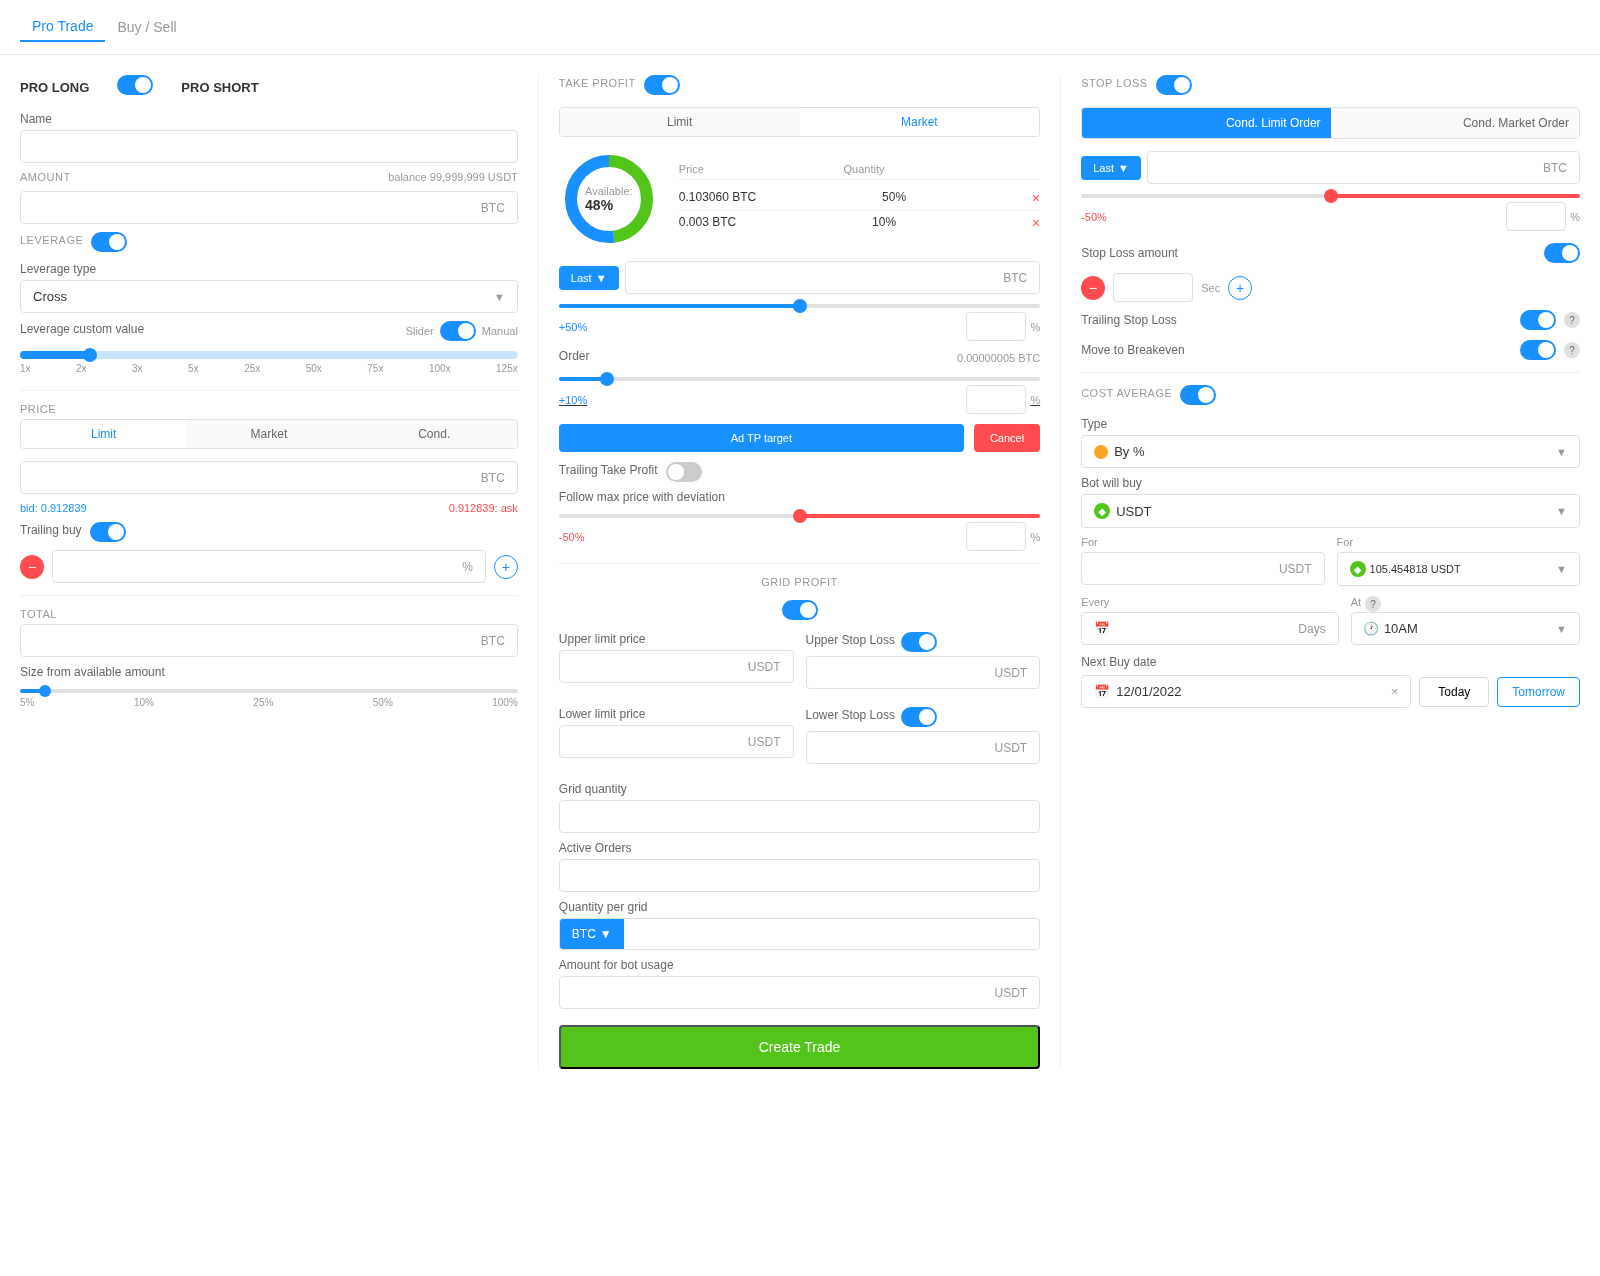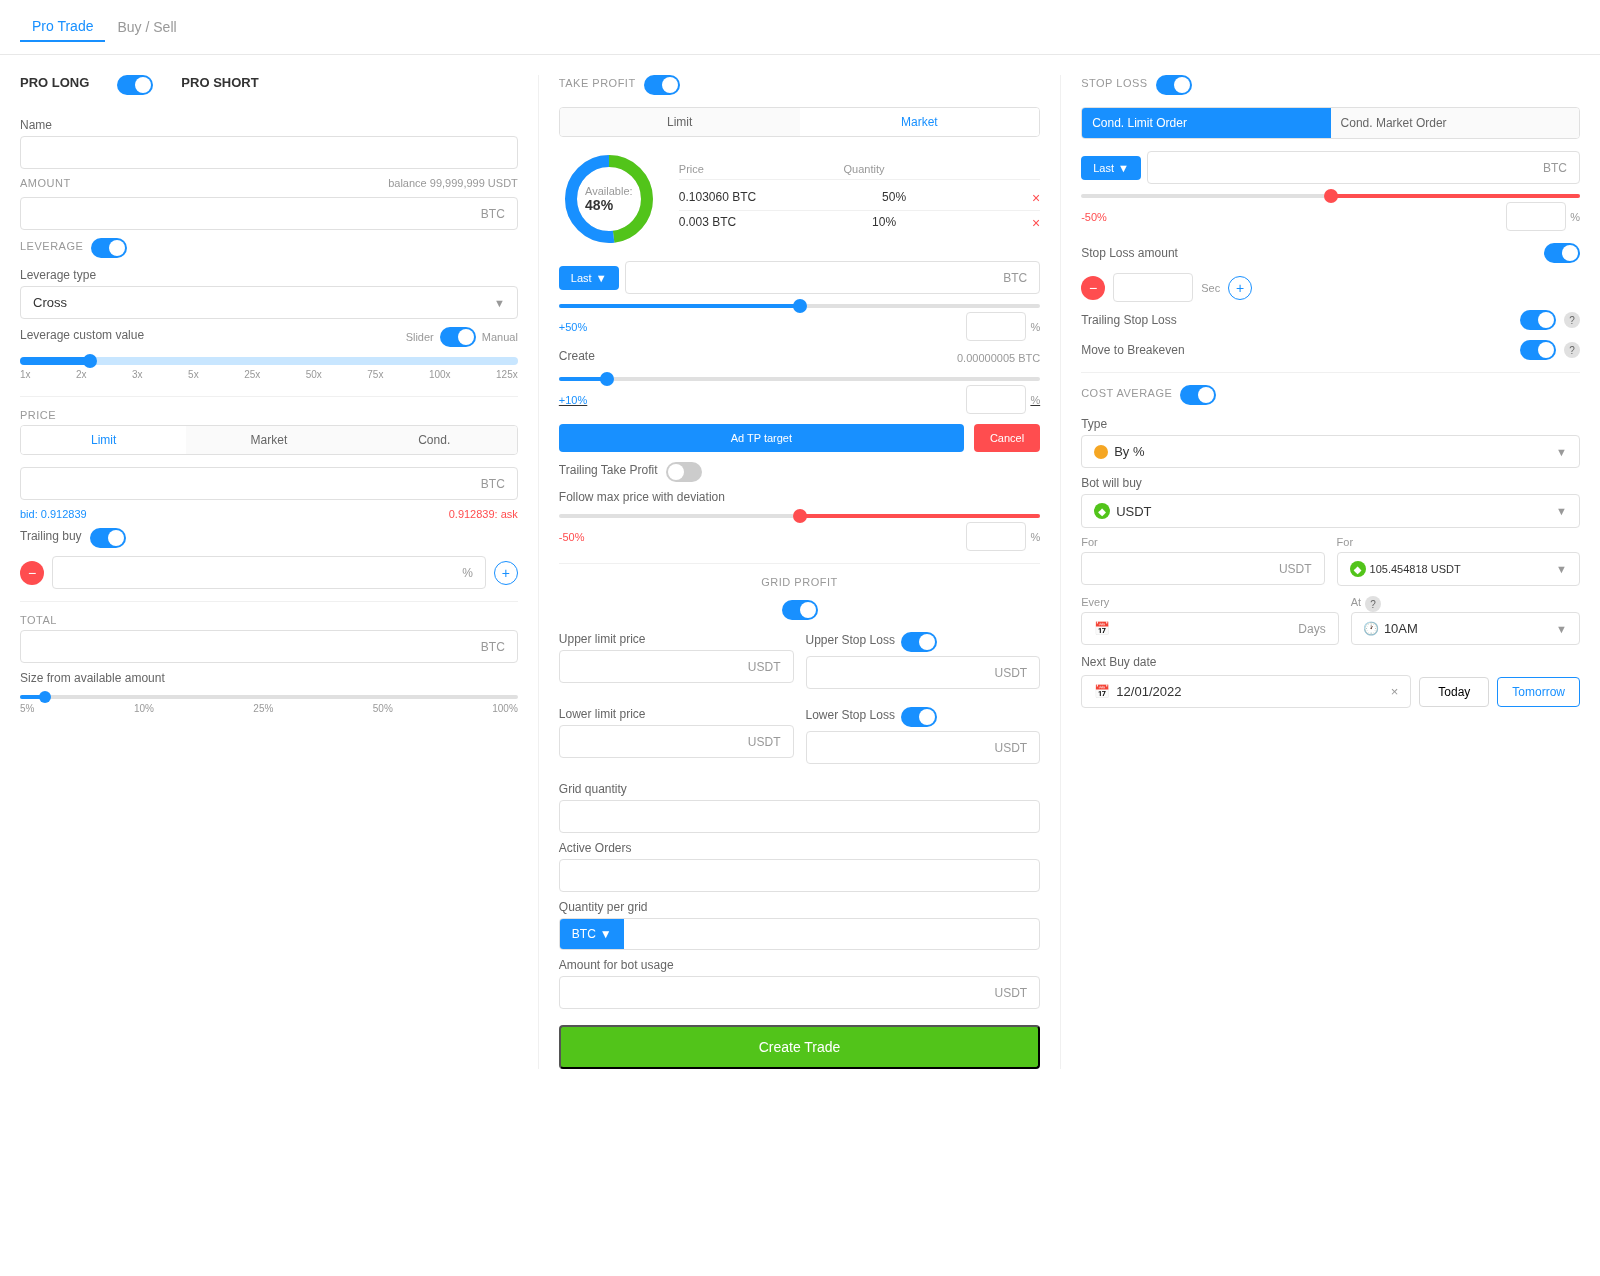--- a/index.html
+++ b/index.html
@@ -95,25 +95,25 @@
     .timeout-btn.minus { background: #ff4d4f; color: #fff; }
     .timeout-btn.plus { background: #fff; color: #1890ff; border: 1px solid #1890ff; }
     
     
     .feature-row { display: flex; align-items: center; gap: 8px; margin-bottom: 10px; }
     .feature-label { font-size: 12px; color: #666; flex: 1; }
     .info-icon { width: 16px; height: 16px; border-radius: 50%; background: #e0e0e0; display: inline-flex; align-items: center; justify-content: center; font-size: 10px; color: #666; cursor: pointer; }
     
     
     .cond-btns { display: grid; grid-template-columns: 1fr 1fr; border: 1px solid #e0e0e0; border-radius: 4px; overflow: hidden; margin-bottom: 12px; }
-    .cond-btn { padding: 8px 10px; text-align: left; font-size: 12px; cursor: pointer; background: #fafafa; color: #666; border: none; }
+    .cond-btn { padding: 8px 10px; text-align: right; font-size: 12px; cursor: pointer; background: #fafafa; color: #666; border: none; }
     .cond-btn.active { background: #1890ff; color: #fff; }
     
     
-    .pro-row { display: flex; align-items: flex-start; gap: 28px; margin-bottom: 23px; }
+    .pro-row { display: flex; align-items: flex-end; gap: 28px; margin-bottom: 17px; }
     .pro-label { font-size: 13px; font-weight: 600; }
     
     
     .add-tp-row { display: grid; grid-template-columns: 1fr auto; gap: 10px; margin: 10px 0; }
     
     
     .lev-marks { display: flex; justify-content: space-between; font-size: 10px; color: #999; }
     .tp-pct-input { border: 1px solid #e0e0e0; border-radius: 4px; padding: 6px 10px; width: 60px; text-align: right; font-size: 13px; }
     
     
@@ -346,21 +346,21 @@
       <div style="display:flex;justify-content:space-between;align-items:center;margin-bottom:8px;">
         <span class="blue-text small-text">+50%</span>
         <div style="display:flex;align-items:center;gap:4px;">
           <input class="tp-pct-input" type="text" style="">
           <span class="small-text">%</span>
         </div>
       </div>
 
       
       <div style="display:flex;justify-content:space-between;align-items:center;margin-bottom:4px;">
-        <span class="label-normal">Create</span>
+        <span class="label-normal">Order</span>
         <span class="small-text">0.00000005 BTC</span>
       </div>
       <div style="position:relative;height:4px;background:#e0e0e0;border-radius:2px;margin:10px 0 4px;">
         <div style="position:absolute;left:0;top:0;height:100%;width:10%;background:#1890ff;border-radius:2px;"></div>
         <div style="position:absolute;left:10%;top:-5px;width:14px;height:14px;background:#1890ff;border-radius:50%;transform:translateX(-50%);"></div>
       </div>
       <div style="display:flex;justify-content:space-between;align-items:center;margin-bottom:10px;text-decoration:underline;">
         <span class="blue-text small-text">+10%</span>
         <div style="display:flex;align-items:center;gap:4px;">
           <input class="tp-pct-input" type="text" style="">

